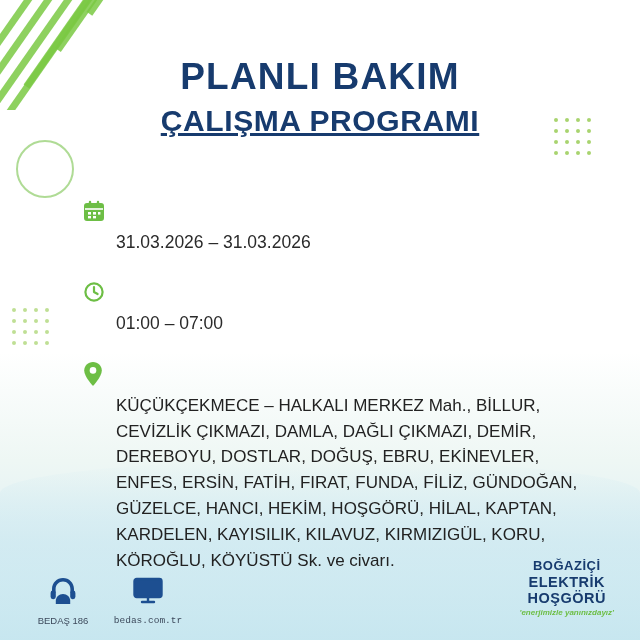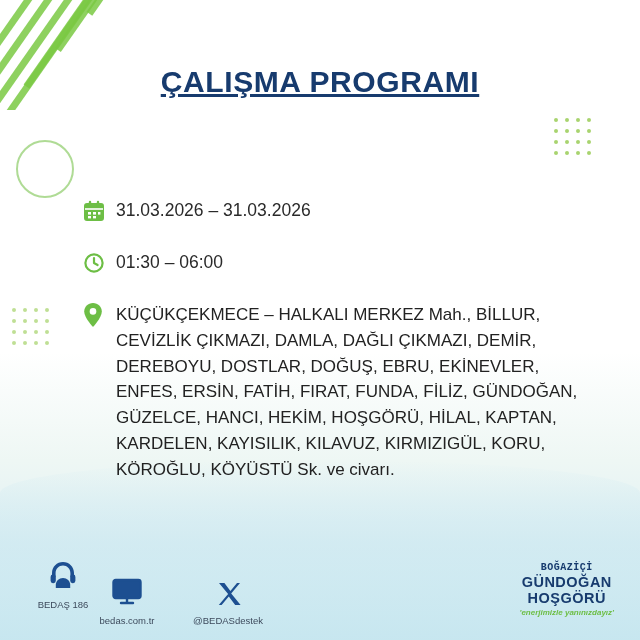--- a/index.html
+++ b/index.html
@@ -133,20 +133,21 @@
     display: flex;
     align-items: center;
     justify-content: flex-start;
     color: #6dbe45;
   }
   .row .txt {
     font-size: 17.5px;
     color: #2a2a2a;
     line-height: 1.45;
     padding-top: 2px;
+    margin-top: 32px;
   }
   .row.addr { margin-bottom: 0; }
   .row.addr .txt {
     font-size: 17px;
     line-height: 1.52;
     color: #222;
     max-width: 470px;
   }
 
   .footer {
@@ -160,37 +161,36 @@
     position: absolute;
     text-align: center;
     font-size: 9.5px;
     color: #3d4a5c;
   }
   .f-item .fico {
     display: block;
     margin: 0 auto 5px auto;
     color: #1d4f91;
   }
-  .f1 { left: 24px; bottom: 22px; width: 78px; }
-  .f2 { left: 87px; bottom: 6px; width: 80px; }
+  .f1 { left: 24px; bottom: 6px; width: 78px; }
+  .f2 { left: 108px; bottom: 6px; width: 80px; font-family: Liberation Mono, monospace; }
   .f3 { left: 182px; bottom: 6px; width: 92px; }
 
   .brand {
     position: absolute;
     right: 26px;
     bottom: 14px;
     text-align: center;
     line-height: 1.12;
   }
   .brand .b1 {
-    font-size: 10px;
+    font-size: 13px;
     font-weight: bold;
     color: #173b6e;
     letter-spacing: .5px;
-    font-family: Liberation Mono, monospace;
   }
   .brand .b2 {
     font-size: 14.5px;
     font-weight: bold;
     color: #173b6e;
     letter-spacing: .5px;
   }
   .brand .b3 {
     font-size: 14.5px;
     font-weight: bold;
@@ -254,20 +254,21 @@
       <b></b>
     <b></b>
       <b></b>
       <b></b>
       <b></b>
   </div>
 
   <div class="wave"></div>
 
   <div class="header">
+    <div class="title-main">PLANLI BAKIM</div>
     <div class="title-sub">ÇALIŞMA PROGRAMI</div>
   </div>
 
   <div class="info">
 
     <div class="row">
       <span class="ico">
         <svg width="24" height="24" viewBox="0 0 24 24" fill="none" stroke="#6dbe45" stroke-width="2">
           <rect x="3" y="5" width="18" height="16" rx="2" fill="#6dbe45" stroke="#6dbe45"></rect>
           <line x1="3" y1="10" x2="21" y2="10" stroke="#ffffff" stroke-width="1.6"></line>
@@ -283,21 +284,21 @@
       <span class="txt">31.03.2026 – 31.03.2026</span>
     </div>
 
     <div class="row">
       <span class="ico">
         <svg width="24" height="24" viewBox="0 0 24 24" fill="none" stroke="#6dbe45" stroke-width="2.2">
           <circle cx="12" cy="12" r="8.6"></circle>
           <polyline points="12,7 12,12 15.6,14" stroke-linecap="round" stroke-linejoin="round"></polyline>
         </svg>
       </span>
-      <span class="txt">01:30 – 06:00</span>
+      <span class="txt">01:00 – 07:00</span>
     </div>
 
 
     <div class="row addr">
       <span class="ico">
         <svg width="22" height="26" viewBox="0 0 22 26" fill="#6dbe45">
           <path d="M11 1 C6 1 2.2 4.8 2.2 9.6 C2.2 16 11 25 11 25 C11 25 19.8 16 19.8 9.6 C19.8 4.8 16 1 11 1 Z"></path>
           <circle cx="11" cy="9.4" r="3.3" fill="#ffffff"></circle>
         </svg>
       </span>
@@ -324,31 +325,23 @@
       <span class="fico">
         <svg width="34" height="32" viewBox="0 0 34 32" fill="none" stroke="#1d4f91" stroke-width="2.4">
           <rect x="3.5" y="4" width="27" height="18" rx="2.2" fill="#1d4f91" stroke="#1d4f91"></rect>
           <line x1="11" y1="27" x2="23" y2="27" stroke-linecap="round"></line>
           <line x1="17" y1="22" x2="17" y2="27"></line>
         </svg>
       </span>
       <span>bedas.com.tr</span>
     </div>
 
-    <div class="f-item f3">
-      <span class="fico">
-        <svg width="30" height="30" viewBox="0 0 30 30" fill="#1d4f91">
-          <path d="M6 5 h5.4 l6 8 l6.6 -8 H27 l-8.8 10.4 L27.6 27 H22.2 l-6.4 -8.5 L8.6 27 H5.8 l9.3 -11 L6 5 Z"></path>
-        </svg>
-      </span>
-      <span>@BEDASdestek</span>
-    </div>
 
     <div class="brand">
       <div class="b1">BOĞAZİÇİ</div>
-      <div class="b2">GÜNDOĞAN</div>
+      <div class="b2">ELEKTRİK</div>
       <div class="b3">HOŞGÖRÜ</div>
       <div class="slogan">'enerjimizle yanınızdayız'</div>
     </div>
 
   </div>
 
 </div>
 
 </body></html>

